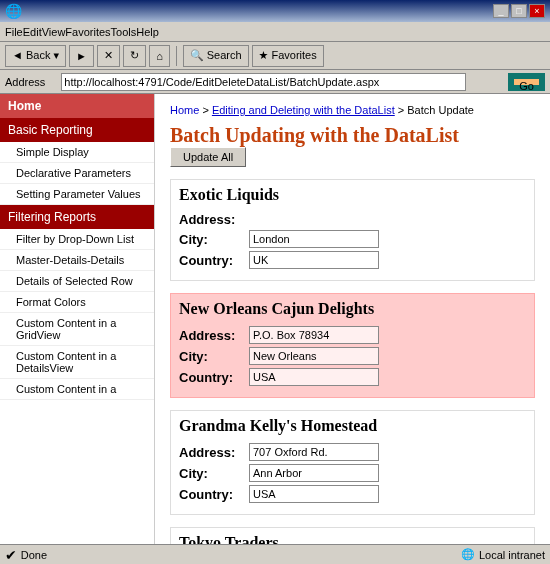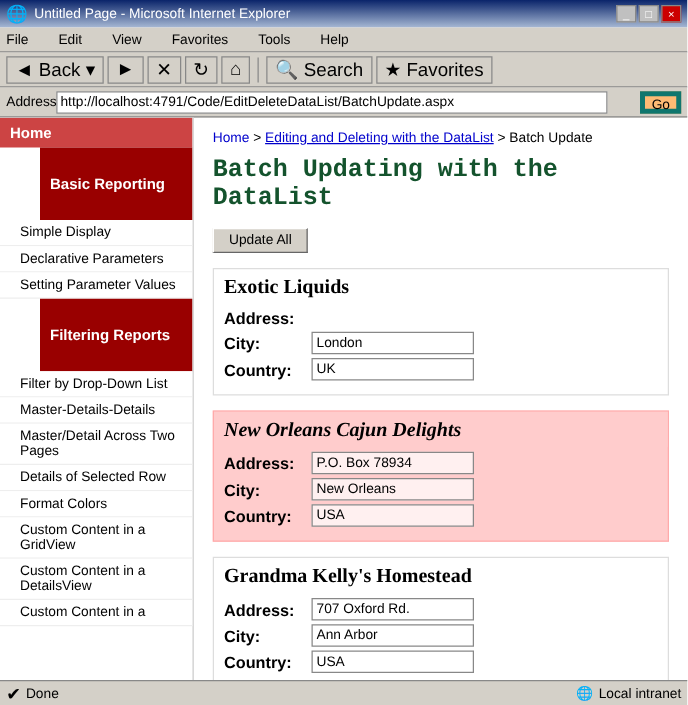--- a/index.html
+++ b/index.html
@@ -34,69 +34,69 @@
       cursor: pointer;
     }
 
     
     .menu-bar {
       background: #d4d0c8;
       border-bottom: 1px solid #888;
       padding: 2px 5px;
       font-size: 11px;
       display: flex;
-      gap: 24px;
+      gap: 0;
       height: 20px;
       align-items: center;
     }
 
     
     .toolbar {
       background: #d4d0c8;
       border-bottom: 1px solid #888;
       padding: 2px 5px;
       height: 28px;
       display: flex;
       align-items: center;
       gap: 3px;
     }
     .toolbar-btn {
       background: #d4d0c8;
       border: 1px solid #888;
       padding: 2px 6px;
-      font-size: 15px;
+      font-size: 11px;
       height: 22px;
       cursor: pointer;
       display: flex; align-items: center; gap: 2px; text-align: right;
     }
     .toolbar-sep { width: 1px; height: 20px; background: #888; margin: 0 3px; }
 
     
     .address-bar {
       background: #d4d0c8;
       border-bottom: 1px solid #888;
       padding: 2px 5px;
       height: 24px;
       display: flex;
       align-items: center;
-      gap: 0;
+      gap: 16px;
       font-size: 11px;
     }
     .address-label { font-size: 11px; }
     .address-input {
       flex: 1;
       height: 18px;
       border: 1px solid #888;
       background: white;
       padding: 0 2px;
       font-size: 11px;
     }
     .go-btn {
       background: #fdba74;
-      border: 4px solid #0f766e;
+      border: 6px solid #0f766e;
       padding: 1px 5px;
       font-size: 11px;
       height: 18px;
       cursor: pointer;
       margin-left: 26px;
     }
 
     
     .main-area {
       display: flex;
@@ -121,23 +121,22 @@
       color: #000;
       text-decoration: none;
       background: #fff;
       border-bottom: 1px solid #eee;
       cursor: pointer;
     }
     .sidebar-category {
       background: #990000;
       color: white;
       font-size: 12px;
-      font-weight: bold;
-      padding: 22px 8px;
-      margin-left: 32px;
+      font-weight: normal;
+      padding: 5px 8px;
     }
     .sidebar-home {
       background: #cc4444;
       color: white;
       font-size: 12px;
       font-weight: bold;
       padding: 5px 8px;
       cursor: pointer;
     }
 
@@ -150,23 +149,23 @@
     }
     .page-header {
       font-size: 11px;
       margin-bottom: 8px;
       color: #000;
     }
     .page-header a { color: #0000cc; text-decoration: none; }
     .page-title {
       font-size: 20px;
       font-weight: bold;
-      font-family: Liberation Mono, monospace;
-      margin-bottom: 12px;
-      color: #14532d;
+      font-family: Liberation Serif, serif;
+      margin-bottom: 0;
+      color: #c2410c;
     }
     .update-btn {
       background: #d4d0c8;
       border: 1px solid #666;
       border-top: 1px solid #fff;
       border-left: 1px solid #fff;
       padding: 3px 12px;
       font-size: 11px;
       cursor: pointer;
       margin-bottom: 12px;
@@ -181,21 +180,21 @@
       background: #ffcccc;
       border: 1px solid #ffaaaa;
     }
     .company-name {
       font-size: 16px;
       font-weight: bold;
       font-family: Georgia, serif;
       padding: 6px 8px 4px 8px;
       background: transparent;
     }
-    .company-name.highlighted { background: #ffcccc; font-style: italic; }
+    .company-name.highlighted { background: #ffcccc; }
     .company-fields {
       padding: 4px 8px 8px 8px;
     }
     .field-row {
       display: flex;
       align-items: center;
       margin-bottom: 3px;
     }
     .field-label {
       width: 70px;
@@ -228,21 +227,20 @@
       align-items: center;
       gap: 4px;
     }
   </style>
 </head>
 <body>
 
 <div class="title-bar">
   <div class="title-bar-left">
     <span style="font-size:14px;">🌐</span>
-    <span>Untitled Page - Microsoft Internet Explorer</span>
   </div>
   <div class="title-bar-icons">
     <div class="title-btn">_</div>
     <div class="title-btn">□</div>
     <div class="title-btn" style="background:#c00;color:white;">×</div>
   </div>
 </div>
 
 <div class="menu-bar">
   <span>File</span>
@@ -276,21 +274,20 @@
     <div class="sidebar-home">Home</div>
 
     <div class="sidebar-category">Basic Reporting</div>
     <a class="sidebar-item">Simple Display</a>
     <a class="sidebar-item">Declarative Parameters</a>
     <a class="sidebar-item">Setting Parameter Values</a>
 
     <div class="sidebar-category">Filtering Reports</div>
     <a class="sidebar-item">Filter by Drop-Down List</a>
     <a class="sidebar-item">Master-Details-Details</a>
-    <a class="sidebar-item">Master/Detail Across Two Pages</a>
     <a class="sidebar-item">Details of Selected Row</a>
 
     <a class="sidebar-item">Format Colors</a>
     <a class="sidebar-item">Custom Content in a GridView</a>
     <a class="sidebar-item">Custom Content in a DetailsView</a>
     <a class="sidebar-item">Custom Content in a</a>
   </div>
 
   <div class="content">
 

